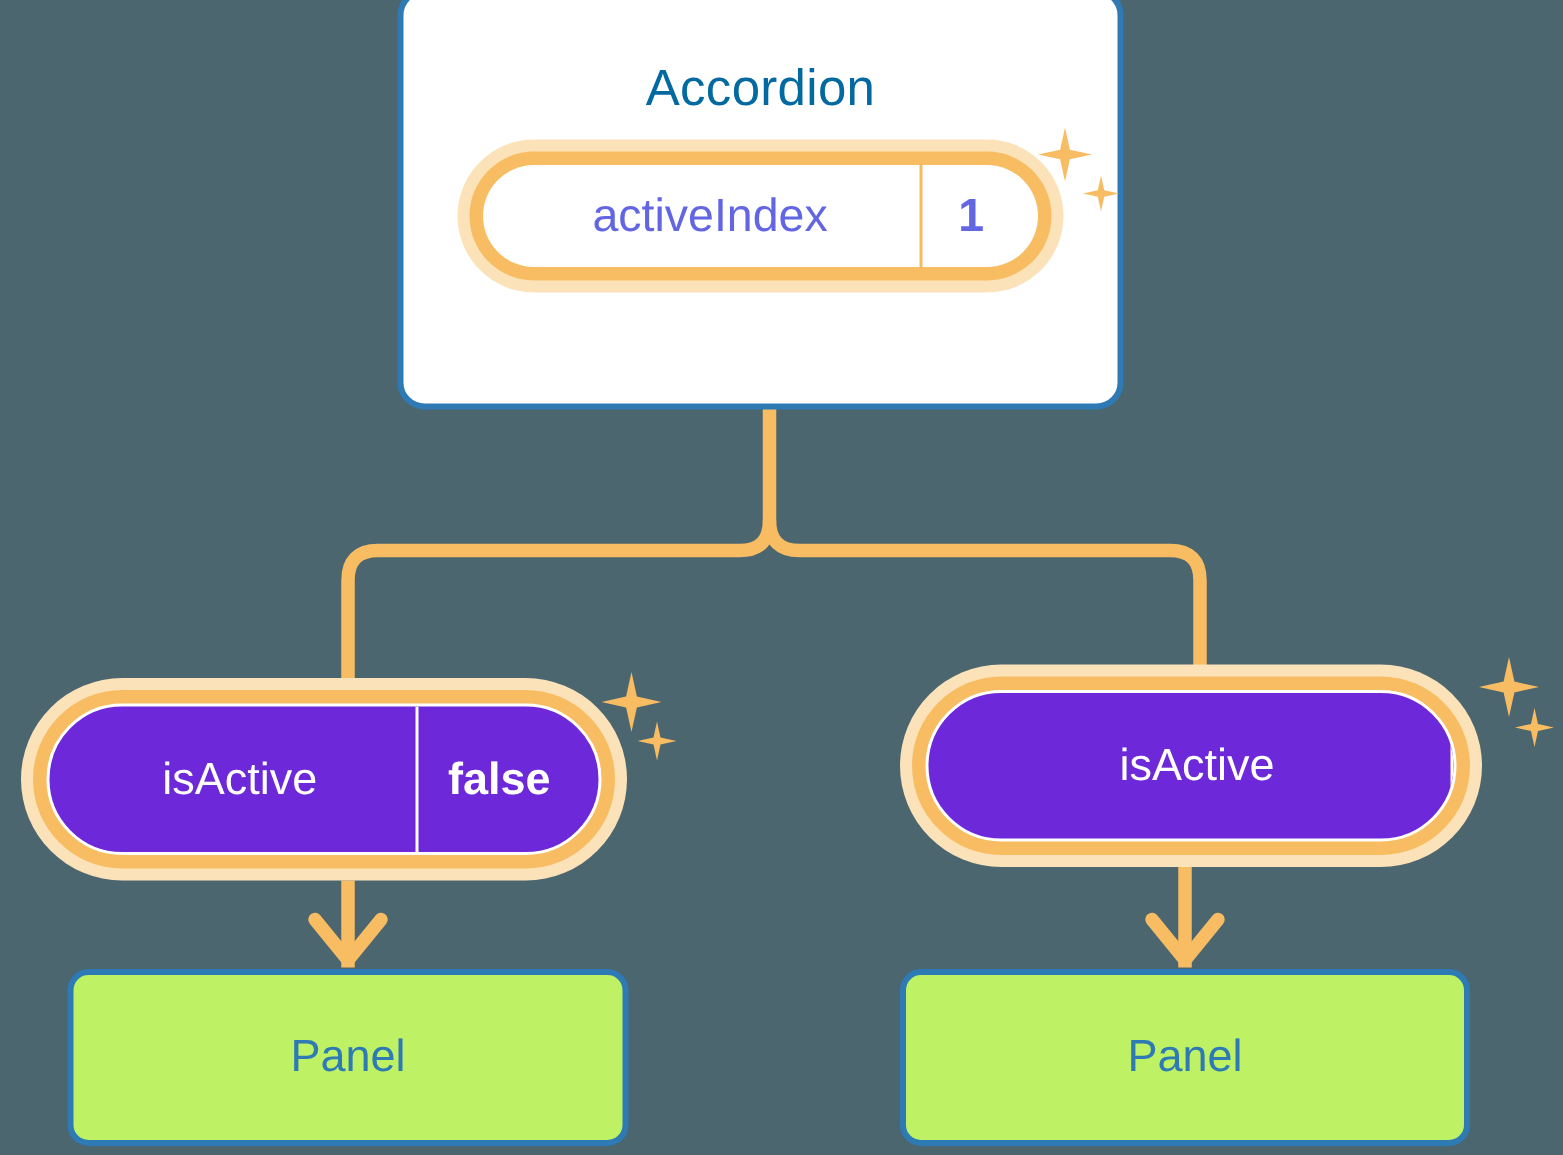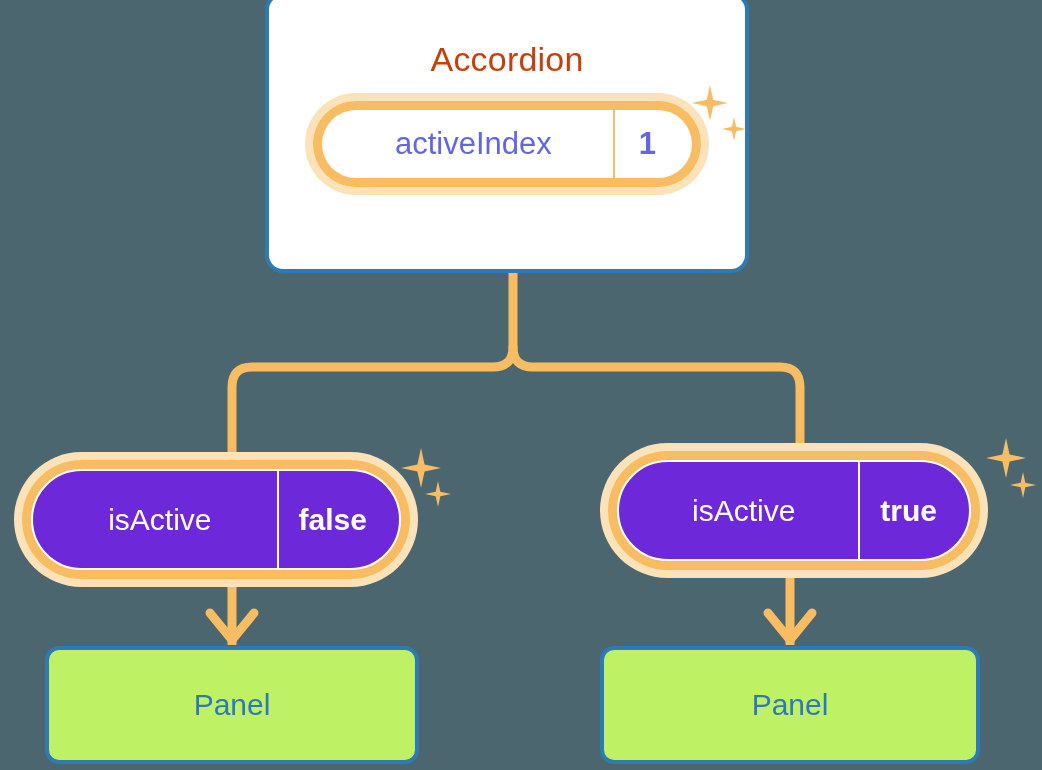--- a/index.html
+++ b/index.html
@@ -43,21 +43,21 @@
     width: 484px;
     height: 281px;
     border-radius: 18px;
   }
   .card-title {
     position: absolute;
     left: 0;
     right: 0;
     top: 44px;
     text-align: center;
-    color: #c2410c;
+    color: #0369a1;
     font-size: 34px;
     letter-spacing: 0.2px;
   }
 
   
   .pill {
     position: absolute;
     display: flex;
     align-items: stretch;
     box-sizing: border-box;
@@ -224,21 +224,20 @@
   </div>
   <div class="sparkle" style="left:401px; top:448px; width:40px; height:40px;"></div>
   <div class="sparkle" style="left:425px; top:481px; width:26px; height:26px;"></div>
 
   <div class="pill pill-dark" id="pill-right">
     <span class="glow"></span>
     <span class="ring"></span>
     <span class="body">
       <span class="cell cell-key">isActive</span>
       <span class="divider"></span>
-      <span class="cell cell-val">true</span>
     </span>
   </div>
   <div class="sparkle" style="left:986px; top:438px; width:40px; height:40px;"></div>
   <div class="sparkle" style="left:1010px; top:472px; width:26px; height:26px;"></div>
 
   <div class="panel" id="panel-left">
     <span class="panel-label">Panel</span>
   </div>
 
   <div class="panel" id="panel-right">

